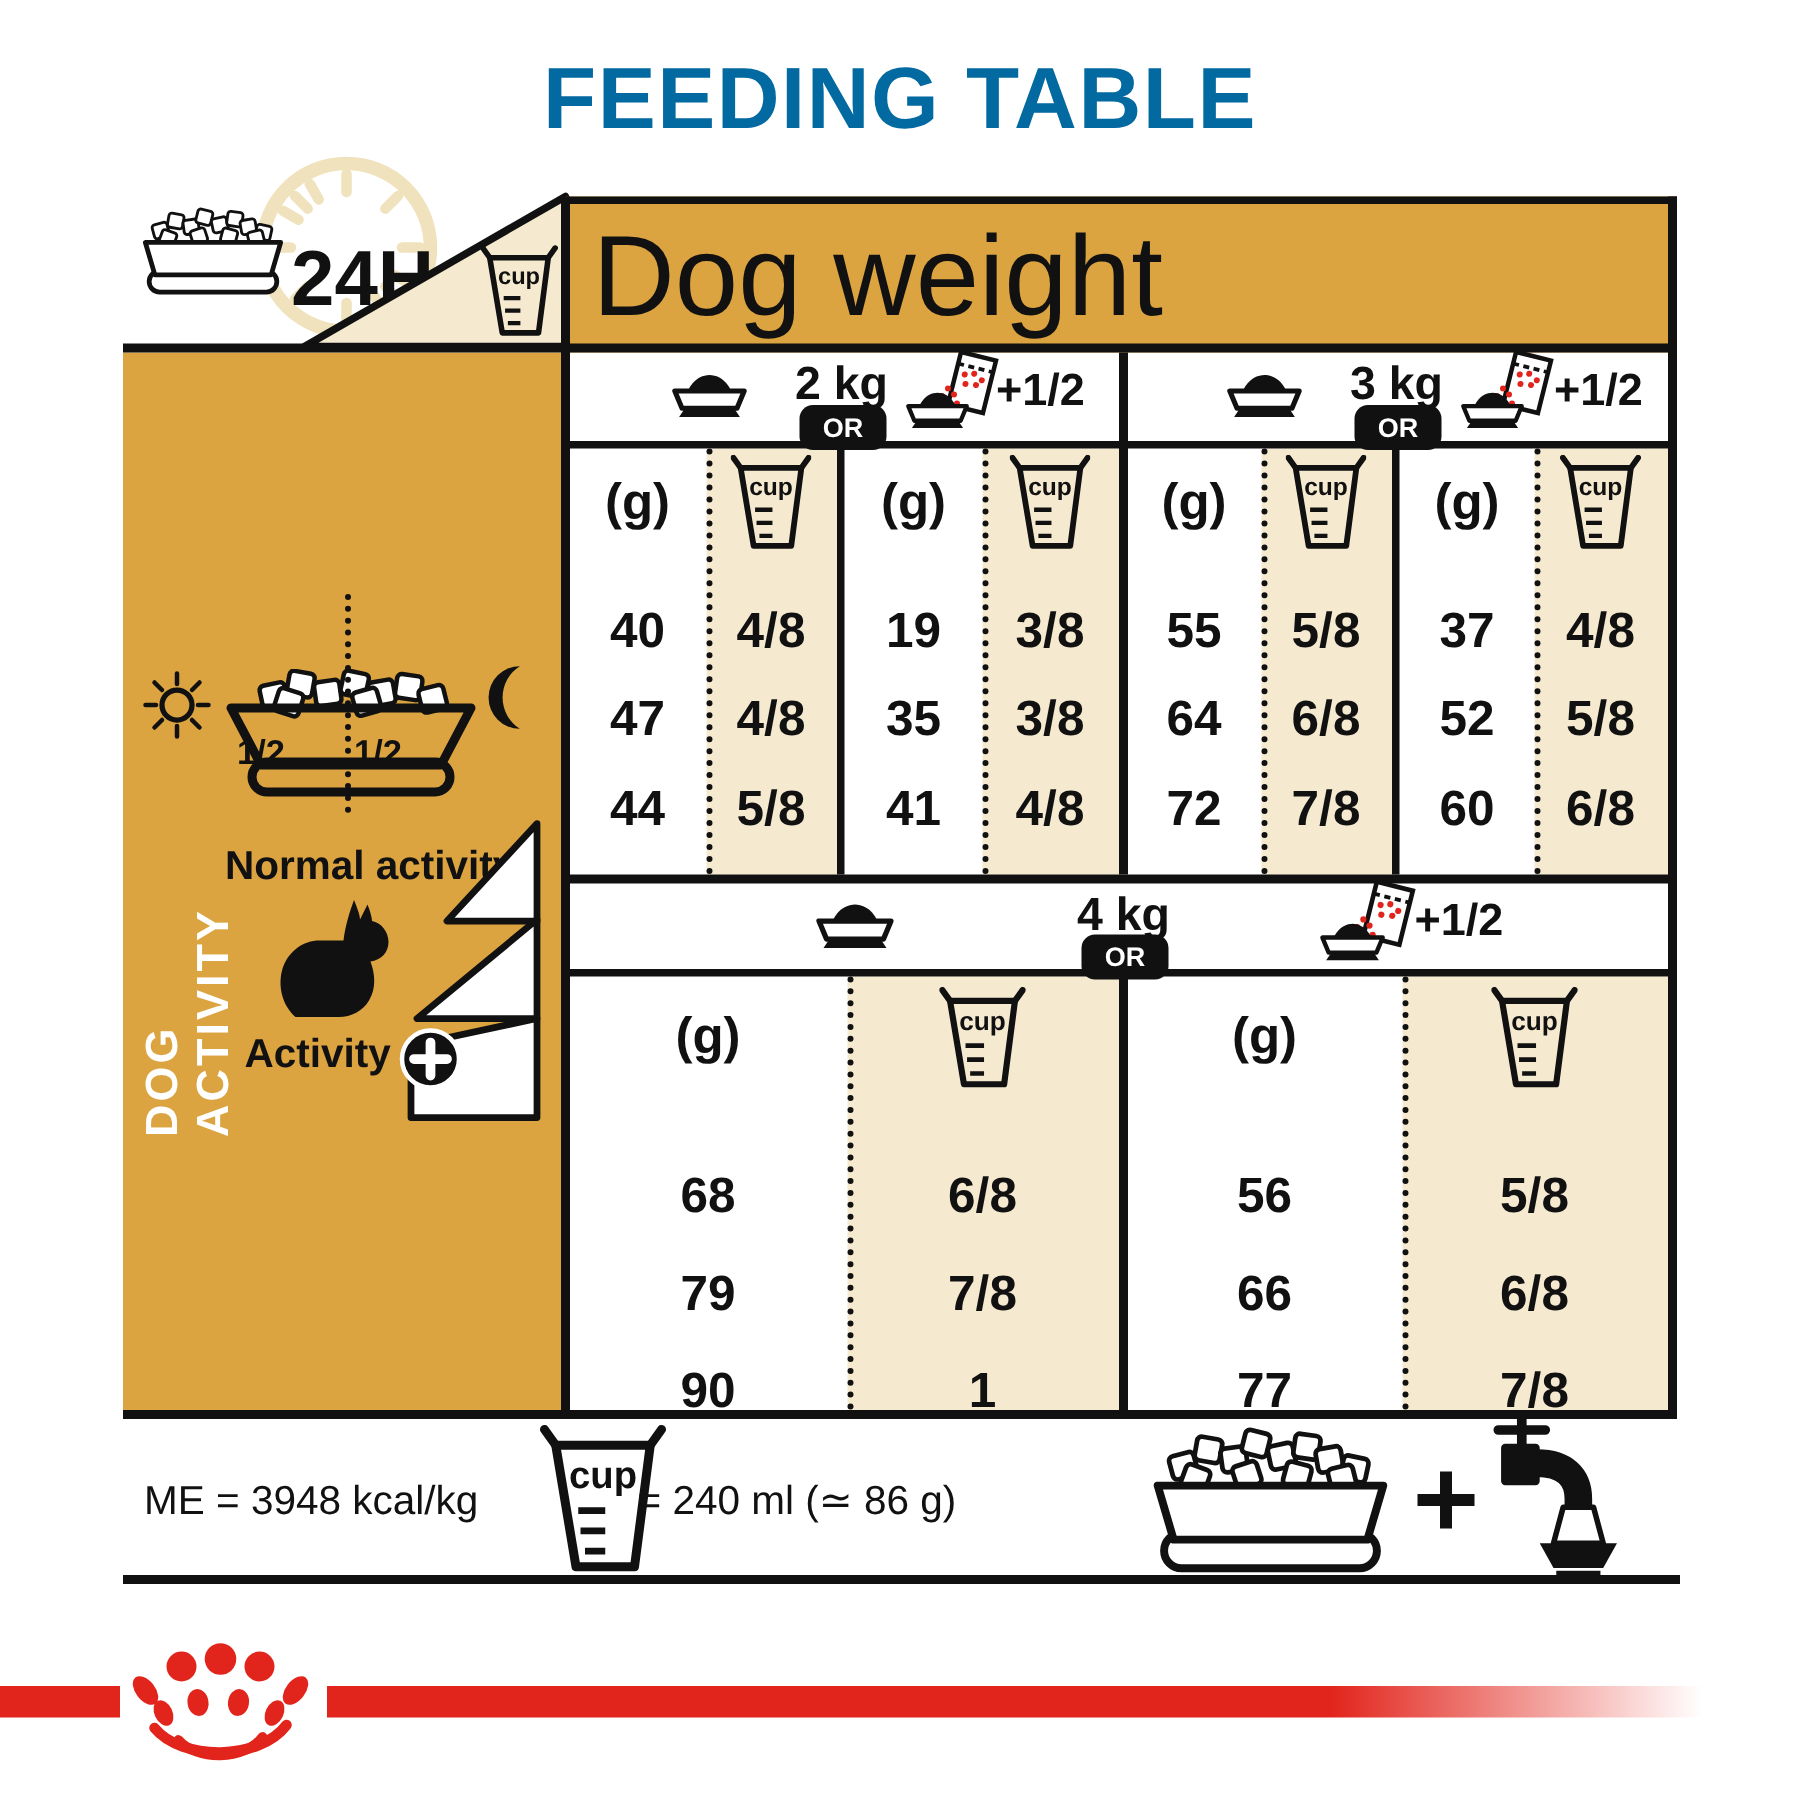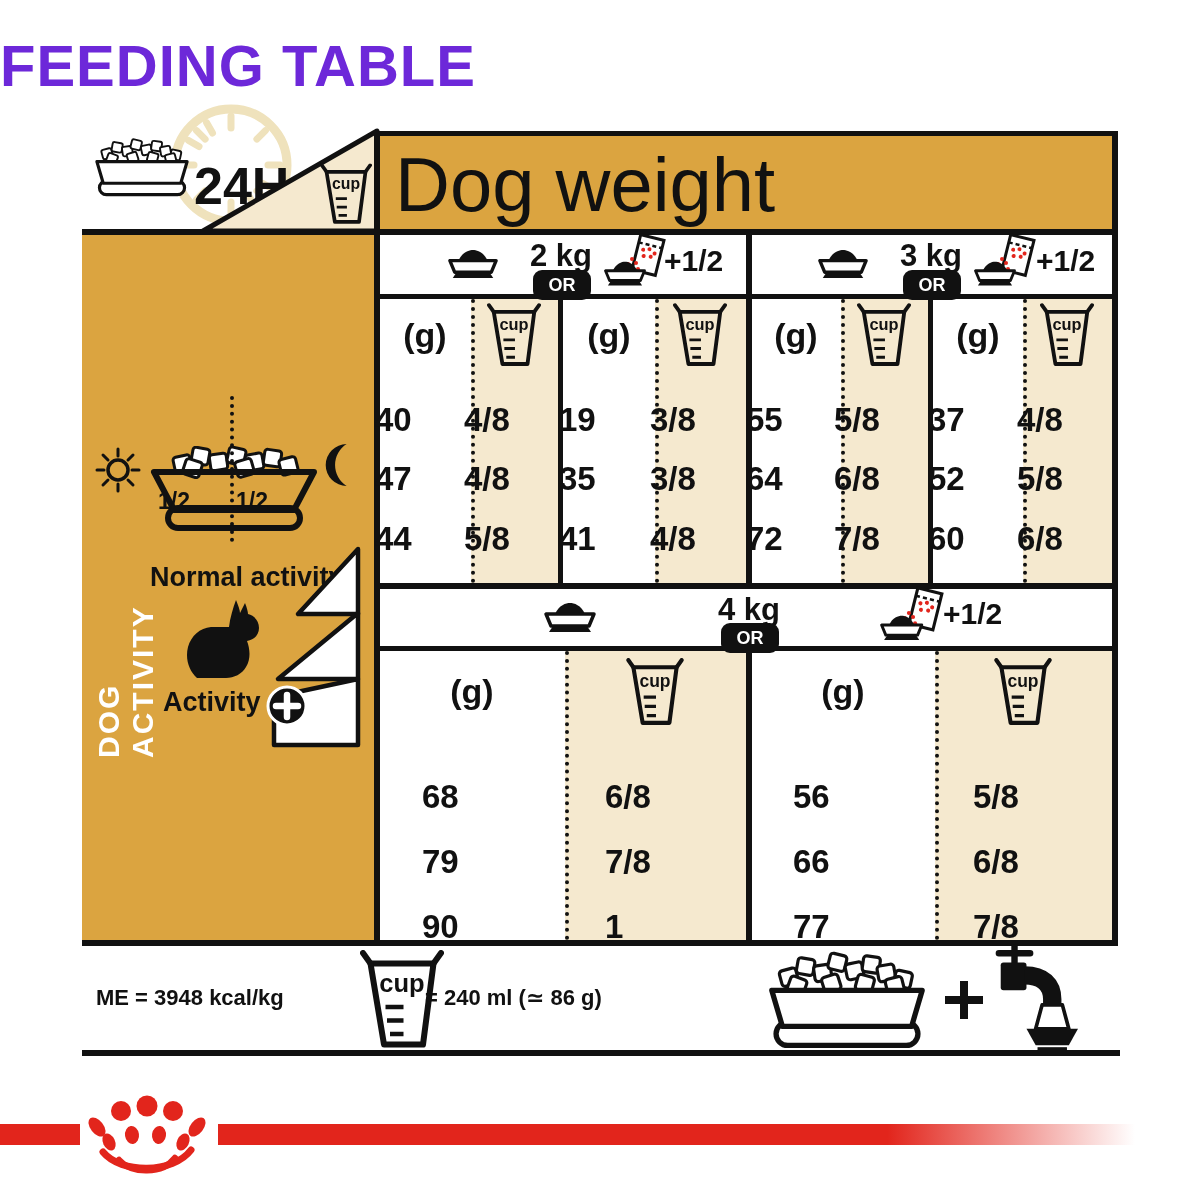--- a/index.html
+++ b/index.html
@@ -1,38 +1,38 @@
 <!DOCTYPE html>
 <html><head>
 <meta charset="utf-8">
 <style>
   html,body{margin:0;padding:0;background:#fff;}
   #stage{position:relative;width:1200px;height:1200px;background:#fff;overflow:hidden;
          font-family:"Liberation Sans","DejaVu Sans",sans-serif;color:#111;}
   .abs{position:absolute;}
   .line{position:absolute;background:#111;}
-  .title{position:absolute;left:0;top:32px;width:1200px;text-align:left;
-         font-size:58px;font-weight:800;color:#6d28d9;letter-spacing:1px;}
+  .title{position:absolute;left:0;top:32px;width:1200px;text-align:center;
+         font-size:58px;font-weight:800;color:#0369a1;letter-spacing:1px;}
   .gold-band{position:absolute;left:377px;top:131px;width:741px;height:104px;background:#DBA440;}
   .dogweight{position:absolute;left:395px;top:138px;height:92px;display:flex;align-items:center;
              font-size:76px;font-weight:500;color:#111;}
   .sidebar{position:absolute;left:82px;top:235px;width:292px;height:705px;background:#DBA440;}
   .beige{position:absolute;background:#F5E9CF;border-left:4px dotted #111;}
-  .val{position:absolute;width:100px;text-align:left;font-weight:bold;font-size:33px;}
+  .val{position:absolute;width:100px;text-align:center;font-weight:bold;font-size:33px;}
   .ghdr{position:absolute;width:100px;text-align:center;font-weight:bold;font-size:34px;}
   .wlabel{position:absolute;width:100px;text-align:center;font-weight:bold;font-size:31px;}
   .orbadge{position:absolute;width:58px;height:30px;background:#111;border-radius:9px;
            color:#fff;font-weight:bold;font-size:18px;text-align:center;line-height:30px;}
   .plushalf{position:absolute;font-weight:bold;font-size:30px;text-align:right;}
   .h24{position:absolute;left:194px;top:156px;font-size:52px;font-weight:800;}
   .sidetext{position:absolute;font-weight:bold;font-size:27px;color:#111;}
   .vtext{position:absolute;left:92px;top:548px;height:210px;writing-mode:vertical-rl;
          transform:rotate(180deg);font-size:30px;font-weight:bold;color:#fff;letter-spacing:2px;}
   .half{position:absolute;width:60px;font-weight:bold;font-size:23px;}
-  .ftext{position:absolute;font-weight:bold;font-size:22px;}
+  .ftext{position:absolute;font-weight:normal;font-size:27px;}
   .stripe-left{position:absolute;left:0;top:1124px;width:80px;height:21px;background:#E2251C;}
   .stripe-right{position:absolute;left:218px;top:1124px;width:917px;height:21px;
      background:linear-gradient(90deg,#E2251C 0%,#E2251C 73%,rgba(226,37,28,0) 100%);}
   svg{display:block;}
 </style>
 </head>
 <body>
 
 <div id="stage">
 

